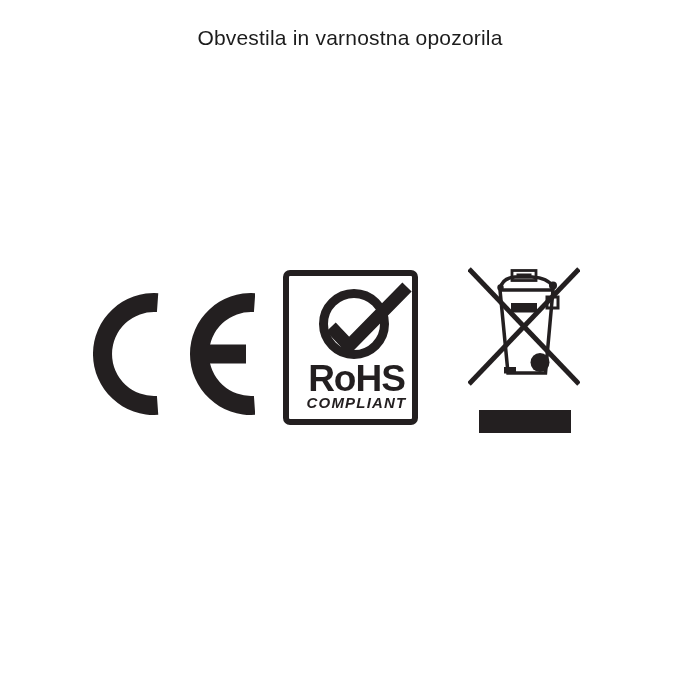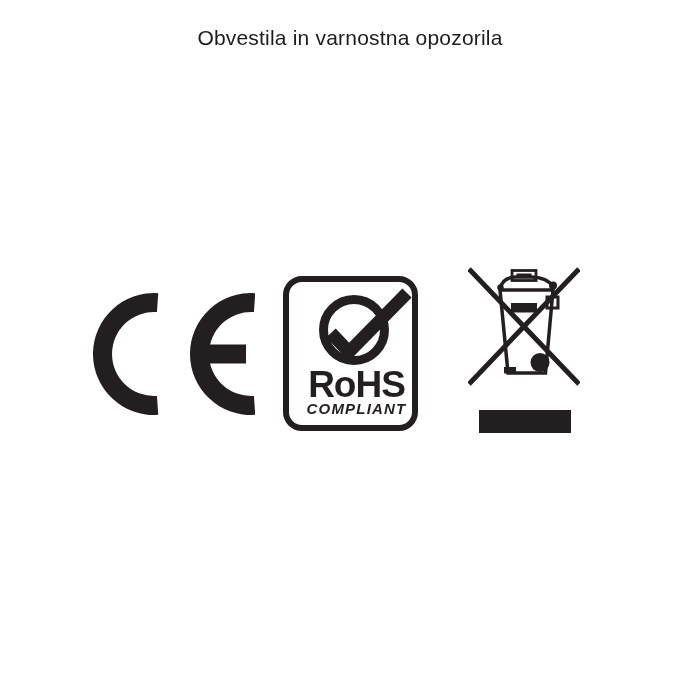--- a/index.html
+++ b/index.html
@@ -27,24 +27,24 @@
     font-size:21px;
     font-weight:400;
     color:var(--title_ink);
     letter-spacing:.2px;
   }
   .mark{position:absolute;color:var(--ink);}
   
   .ce-mark{left:93px;top:293px;}
   
   .rohs-badge{
-    left:283px;top:276px;
+    left:283px;top:270px;
     width:135px;height:155px;
     border:6px solid var(--ink);
-    border-radius:19px;
+    border-radius:7px;
     display:flex;
     flex-direction:column;
     align-items:center;
     background:var(--paper);
     padding-left:12px;
   }
   .rohs-check{display:block;margin-top:0;}
   .rohs-title{
     font-size:37px;
     line-height:30px;

